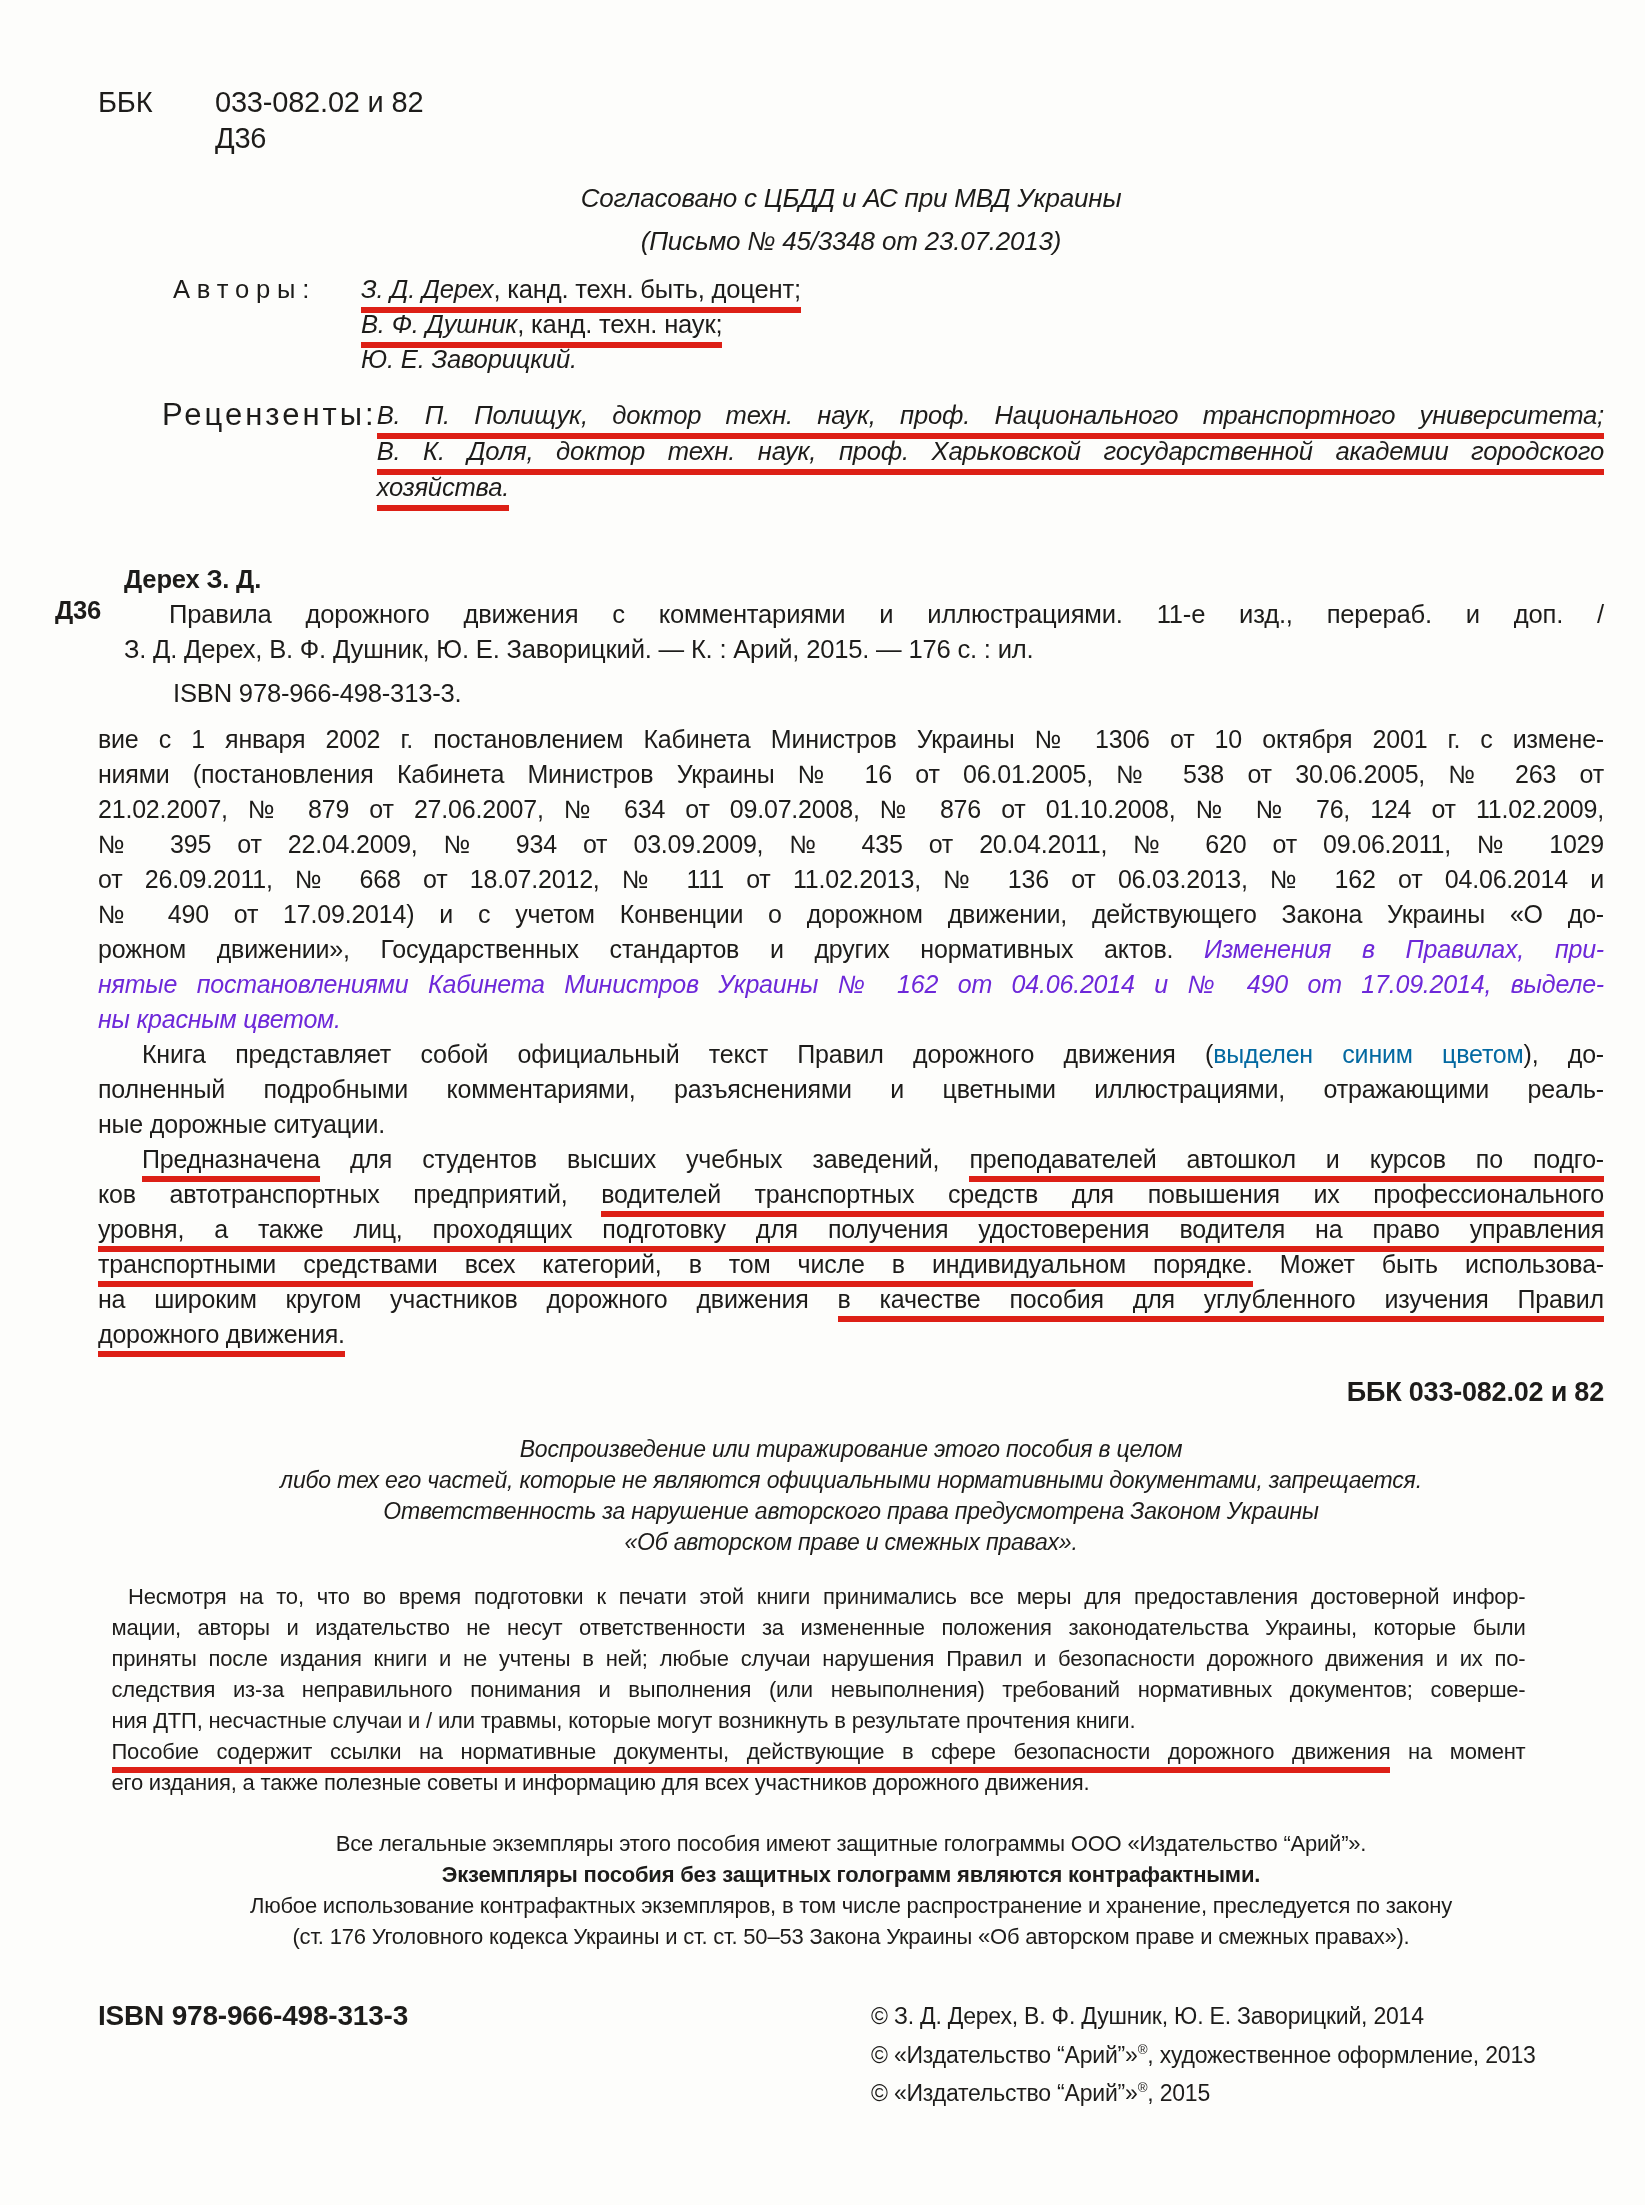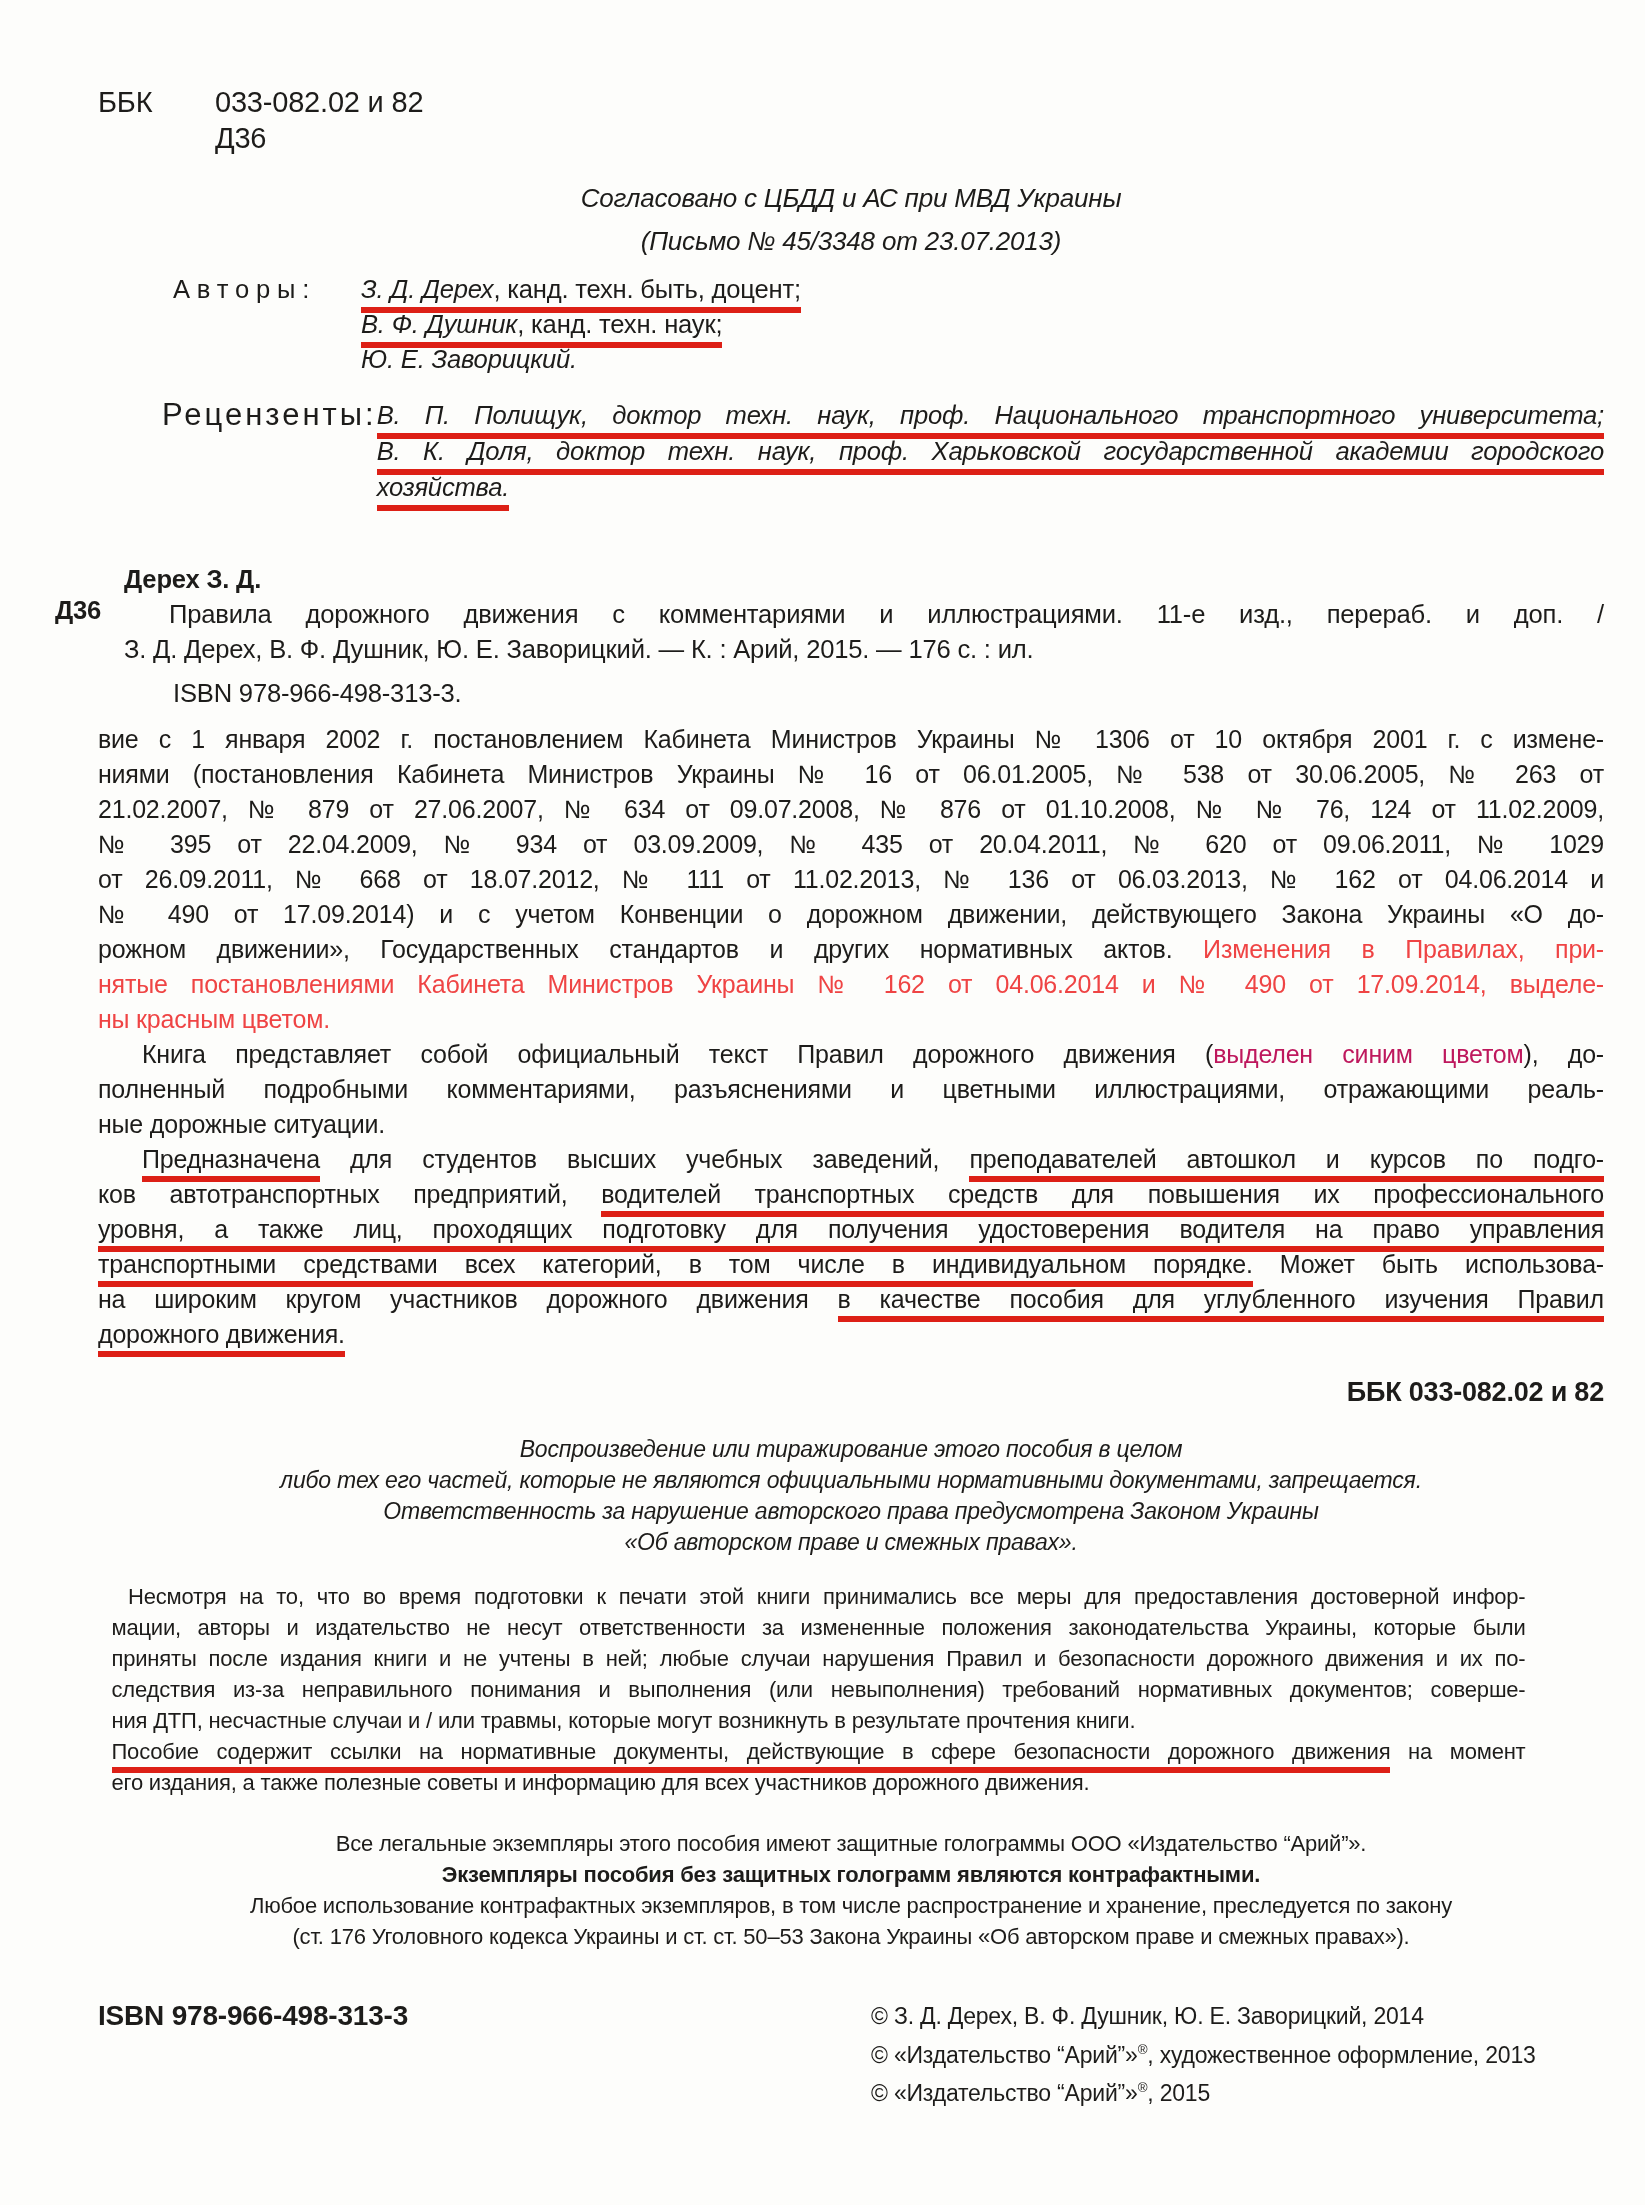--- a/index.html
+++ b/index.html
@@ -13,22 +13,22 @@
     font-family:"Liberation Sans",sans-serif;
     color:#1d1c1a;
     letter-spacing:-0.2px;
     overflow:hidden;
   }
   
   .tl{line-height:35px;font-size:25px;text-align:left;}
   .jl{text-align:justify;text-align-last:justify;}
   .ind{text-indent:44px;}
   
-  .cm{color:#ef4444;}
-  .cb{color:#be185d;}
+  .cm{color:#6d28d9;font-style:italic;}
+  .cb{color:#0369a1;}
   .nm{font-weight:normal;font-style:italic;}
   .it{font-style:italic;}
   .bd{font-weight:bold;}
   .sp{font-size:58%;vertical-align:super;}
   .ru{border-bottom:6.8px solid #dd2016;padding-bottom:3.8px;}
 
   
   .bbk-top{font-size:29px;line-height:36px;}
   .bbk-top .lab{display:inline-block;width:117px;}
   .bbk-code{font-size:29px;line-height:36px;margin-left:117px;}

